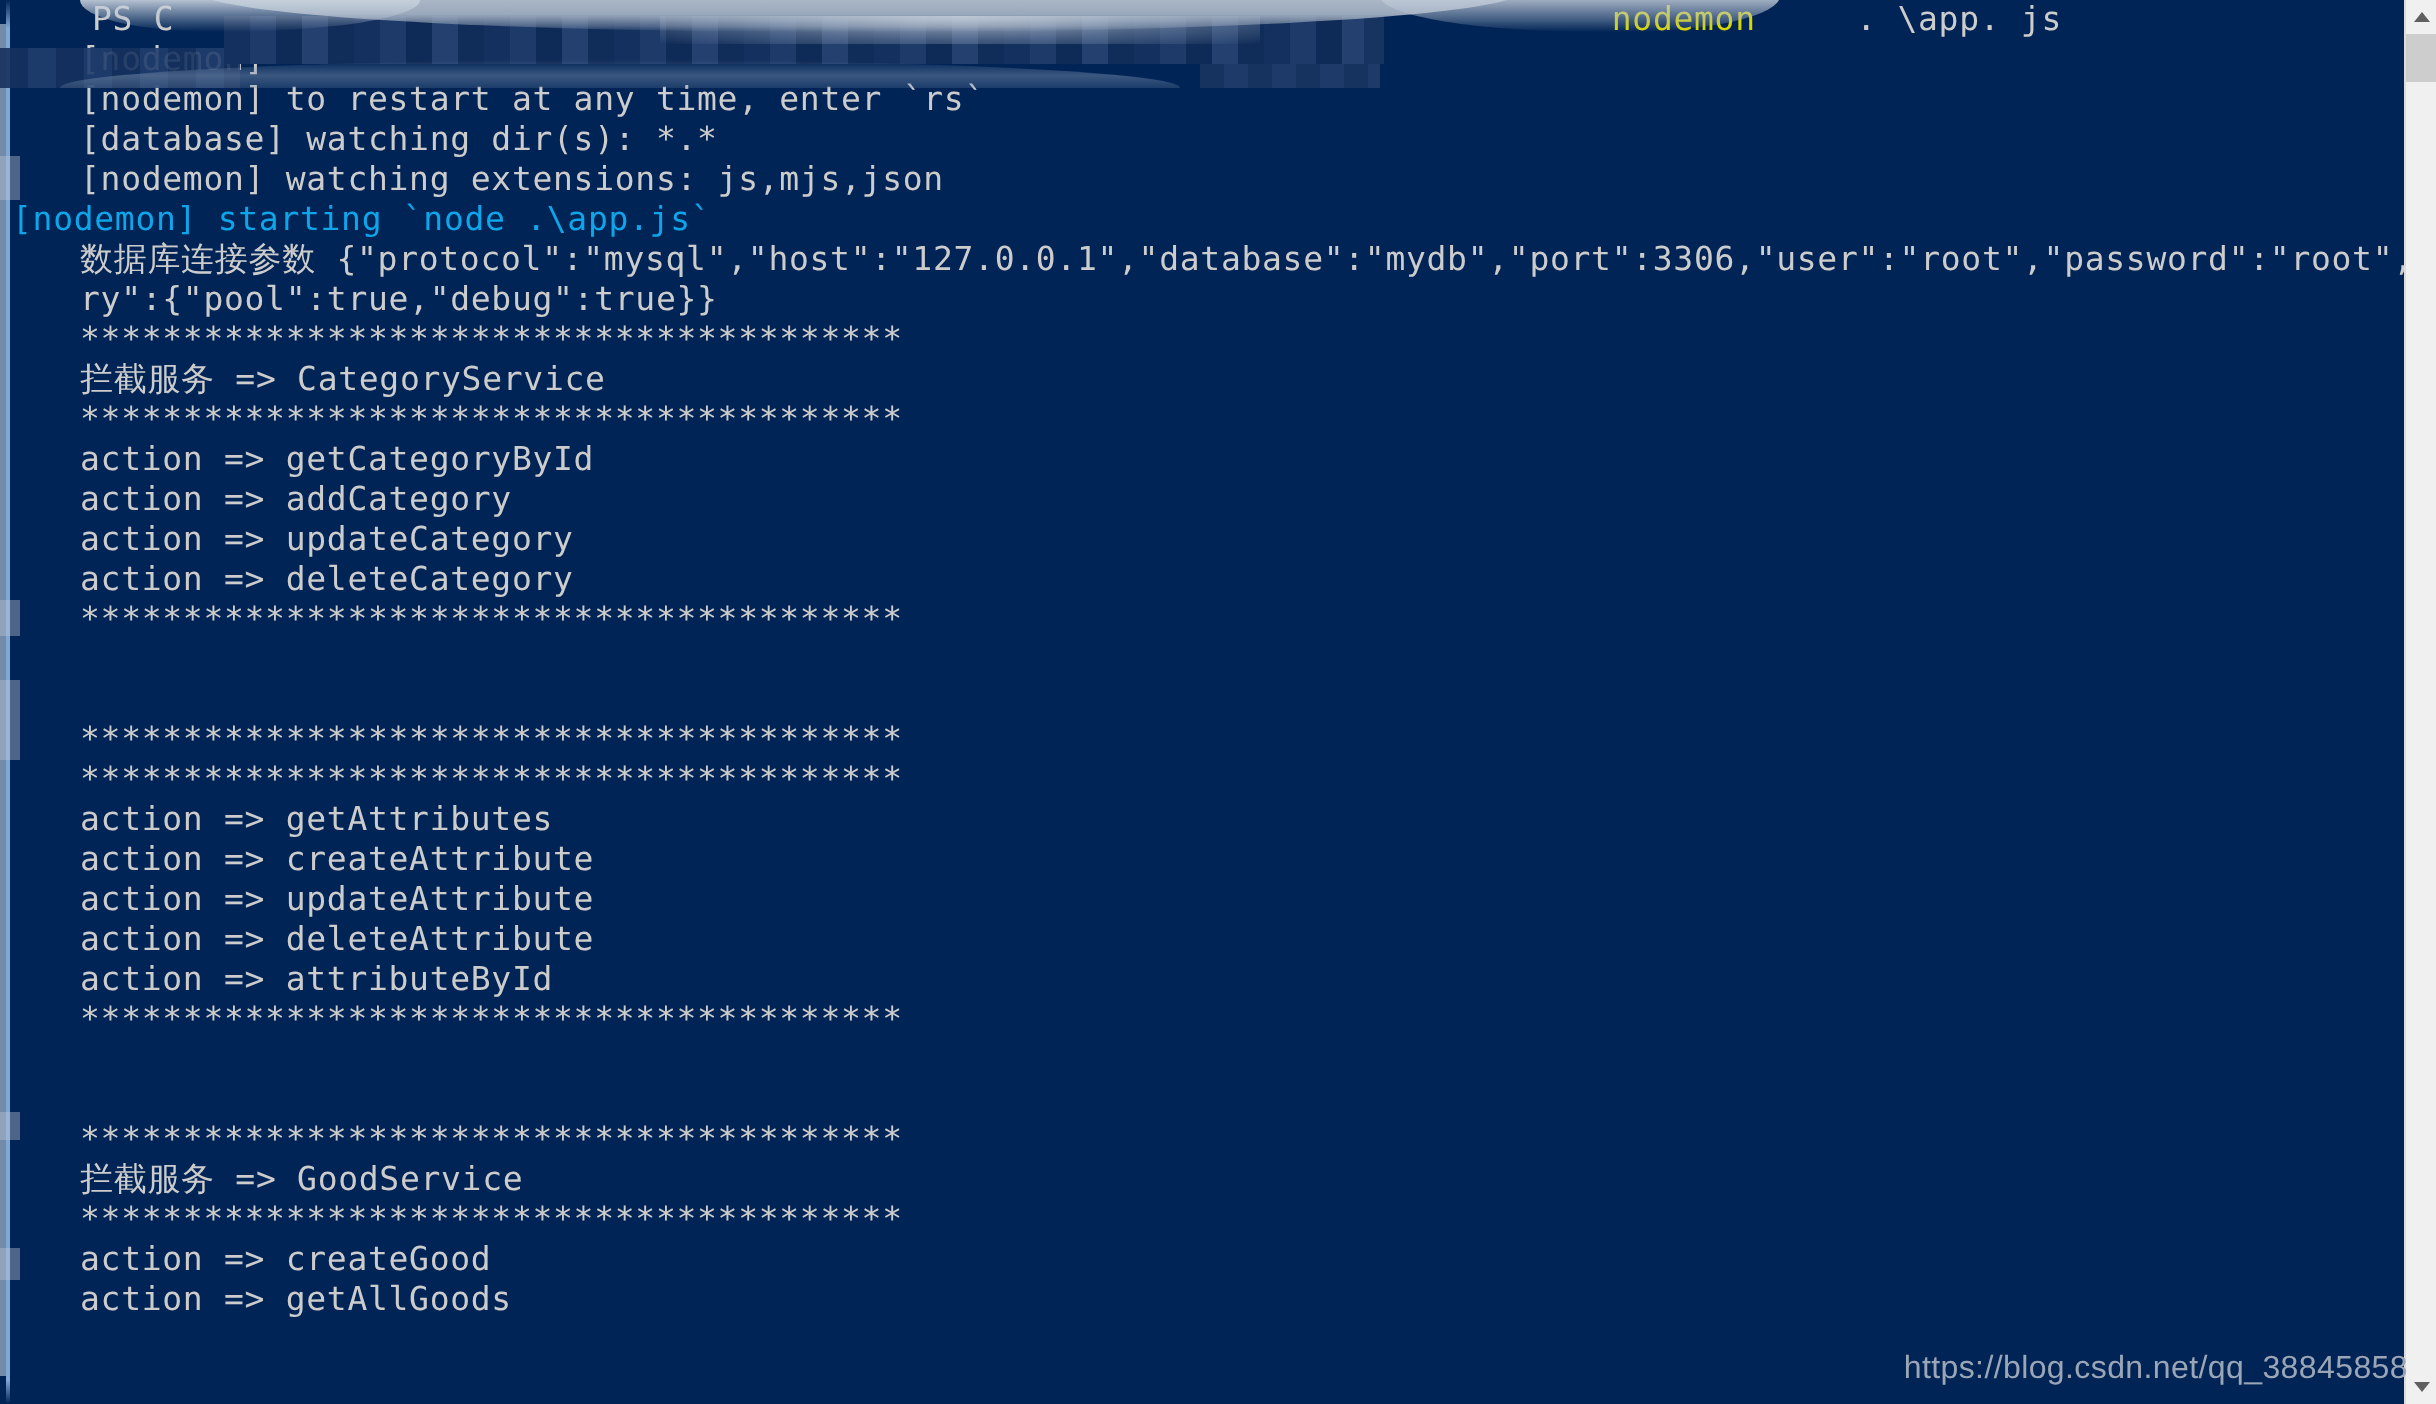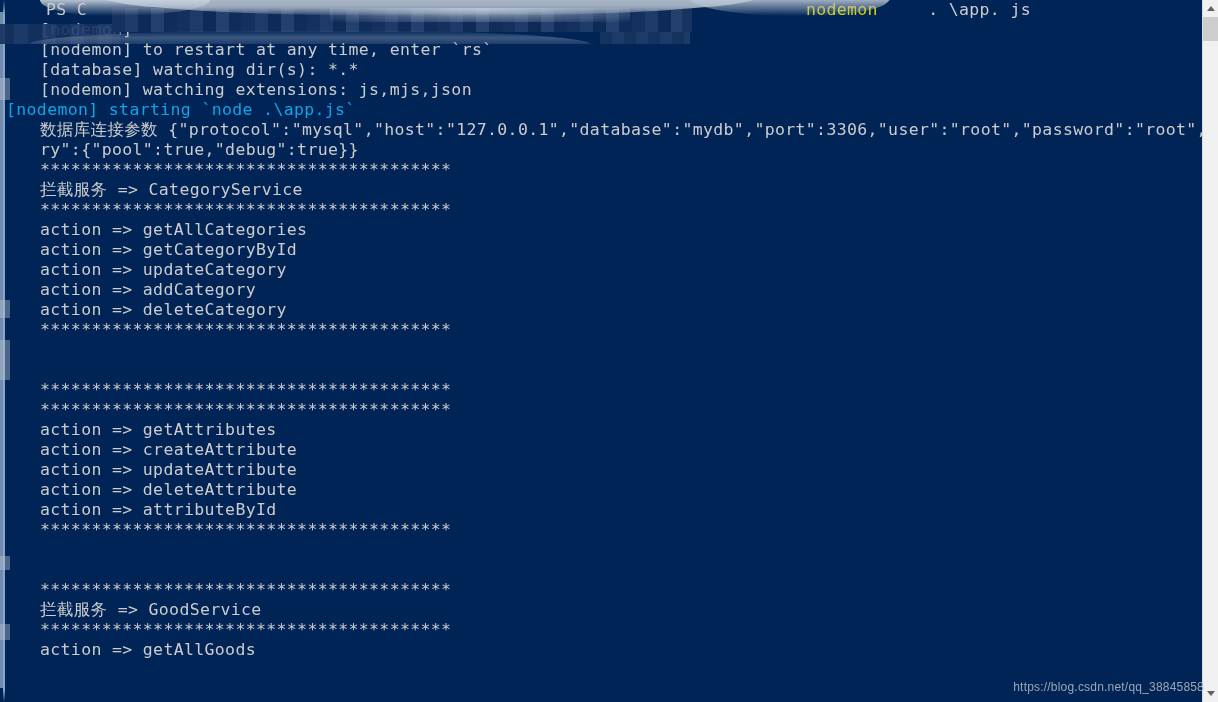--- a/index.html
+++ b/index.html
@@ -199,21 +199,21 @@
     left: 0; top: 17px;
     width: 16px; height: 24px;
     background: #cdcdcd;
   }
 
   
   #watermark {
     position: absolute;
     right: 14px; bottom: 8px;
     font-family: "Liberation Sans", sans-serif;
-    font-size: 12px;
+    font-size: 16px;
     color: #9aa6b6;
     letter-spacing: 0.2px;
     z-index: 30;
     white-space: nowrap;
   }
 </style>
 </head>
 <body>
 
 <div id="app">
@@ -227,43 +227,43 @@
     <div class="line c-white">[database] watching dir(s): *.*</div>
     <div class="line c-white">[nodemon] watching extensions: js,mjs,json</div>
     <div class="line c-green">[nodemon] starting `node .\app.js`</div>
 
     <div class="line c-white">数据库连接参数 {"protocol":"mysql","host":"127.0.0.1","database":"mydb","port":3306,"user":"root","password":"root","que</div>
     <div class="line c-white">ry":{"pool":true,"debug":true}}</div>
 
     <div class="line c-white">****************************************</div>
     <div class="line c-white">拦截服务 =&gt; CategoryService</div>
     <div class="line c-white">****************************************</div>
-    <div class="line c-white">action =&gt; getAllCategories</div>
     <div class="line c-white">action =&gt; getCategoryById</div>
+    <div class="line c-white">action =&gt; addCategory</div>
     <div class="line c-white">action =&gt; updateCategory</div>
-    <div class="line c-white">action =&gt; addCategory</div>
     <div class="line c-white">action =&gt; deleteCategory</div>
     <div class="line c-white">****************************************</div>
     <div class="line blank">&nbsp;</div>
     <div class="line blank">&nbsp;</div>
 
     <div class="line c-white">****************************************</div>
     <div class="line c-white">****************************************</div>
     <div class="line c-white">action =&gt; getAttributes</div>
     <div class="line c-white">action =&gt; createAttribute</div>
     <div class="line c-white">action =&gt; updateAttribute</div>
     <div class="line c-white">action =&gt; deleteAttribute</div>
     <div class="line c-white">action =&gt; attributeById</div>
     <div class="line c-white">****************************************</div>
     <div class="line blank">&nbsp;</div>
     <div class="line blank">&nbsp;</div>
 
     <div class="line c-white">****************************************</div>
     <div class="line c-white">拦截服务 =&gt; GoodService</div>
     <div class="line c-white">****************************************</div>
+    <div class="line c-white">action =&gt; createGood</div>
     <div class="line c-white">action =&gt; getAllGoods</div>
 
   </div>
 
   <div class="left-edge-2"></div>
   <div class="left-edge"></div>
   <div class="left-ghost" style="top:78px;height:22px;"></div>
   <div class="left-ghost" style="top:300px;height:18px;"></div>
   <div class="left-ghost" style="top:340px;height:40px;"></div>
   <div class="left-ghost" style="top:556px;height:14px;"></div>

